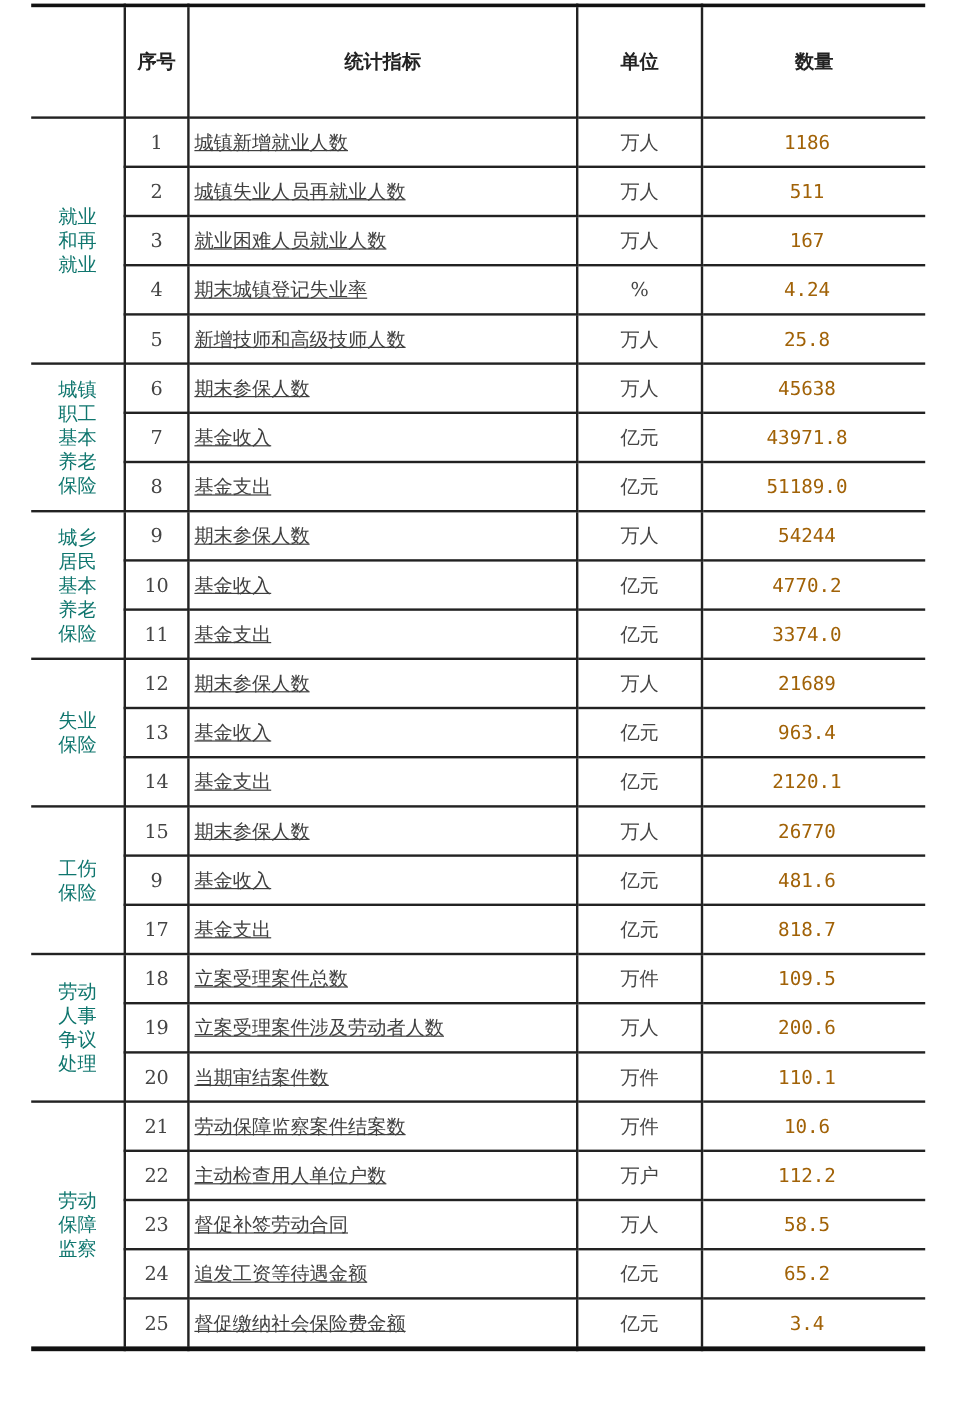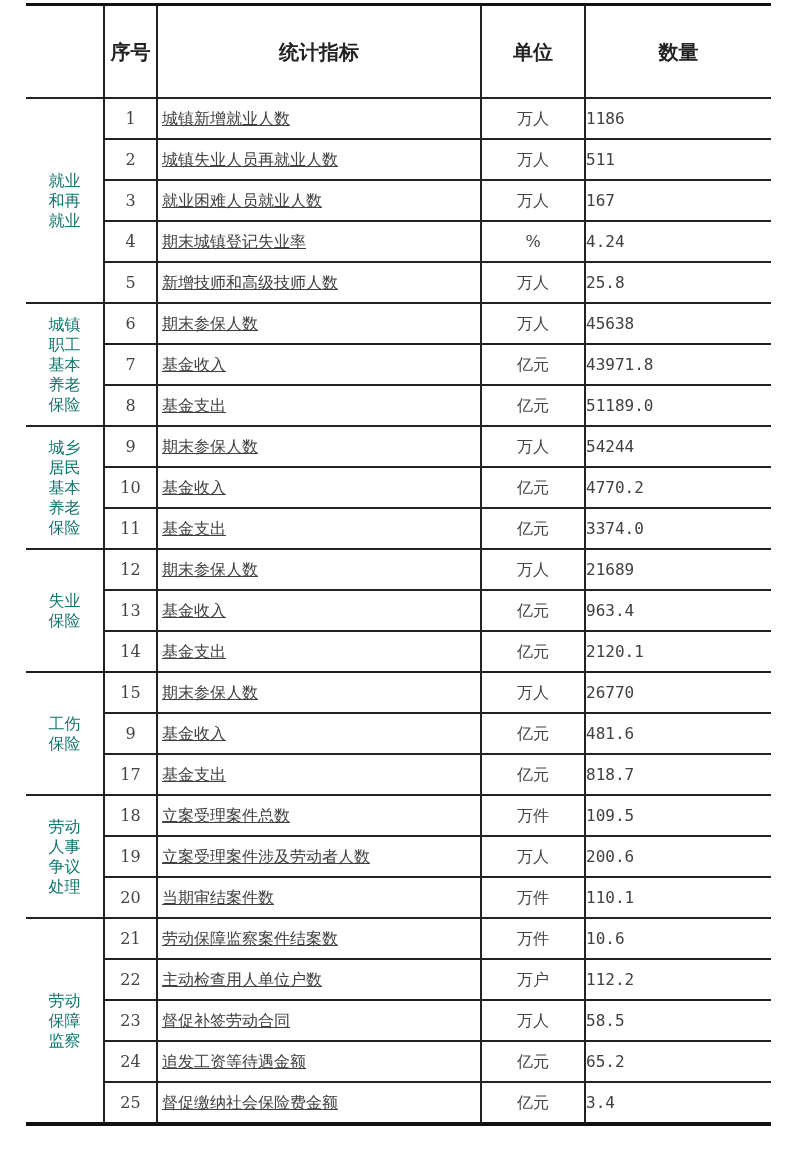--- a/index.html
+++ b/index.html
@@ -15,28 +15,28 @@
   table.stats col.c-ind { width: 324px; }
   table.stats col.c-unit { width: 104px; }
   table.stats col.c-qty { width: 186px; }
   table.stats th, table.stats td {
     border: 2px solid #222; padding: 0; font-size: 16px; line-height: 20px;
     font-weight: normal;
   }
   table.stats tr > *:first-child { border-left: none; }
   table.stats tr > *:last-child { border-right: none; }
   table.stats thead th { height: 91px; font-family: "DejaVu Sans", sans-serif;
-    font-weight: bold; font-size: 20px; color: #222; text-align: center; vertical-align: middle; }
+    font-weight: bold; font-size: 16px; color: #222; text-align: center; vertical-align: middle; }
   table.stats tbody td { height: 39px; }
   td.group { text-align: center; vertical-align: middle; font-size: 16px; line-height: 21px; color: #0f766e; }
   td.group span.gl { display: block; width: 2.2em; margin: 0 auto; word-break: break-all; }
   td.seq { text-align: center; color: #444; }
   td.ind { text-align: left; padding-left: 4px !important; color: #404040; white-space: nowrap; text-decoration: underline; }
   td.unit { text-align: center; color: #444; margin-left: 44px; }
-  td.qty { text-align: left; padding-right: 12px !important; color: #404040;
+  td.qty { text-align: center; padding-right: 12px !important; color: #a16207;
            font-family: "DejaVu Sans Mono", "Liberation Mono", monospace; font-size: 15px; }
 </style>
 </head>
 <body>
 
 <table class="stats">
   <colgroup>
     <col class="c-group">
       <col class="c-seq">
       <col class="c-ind">

